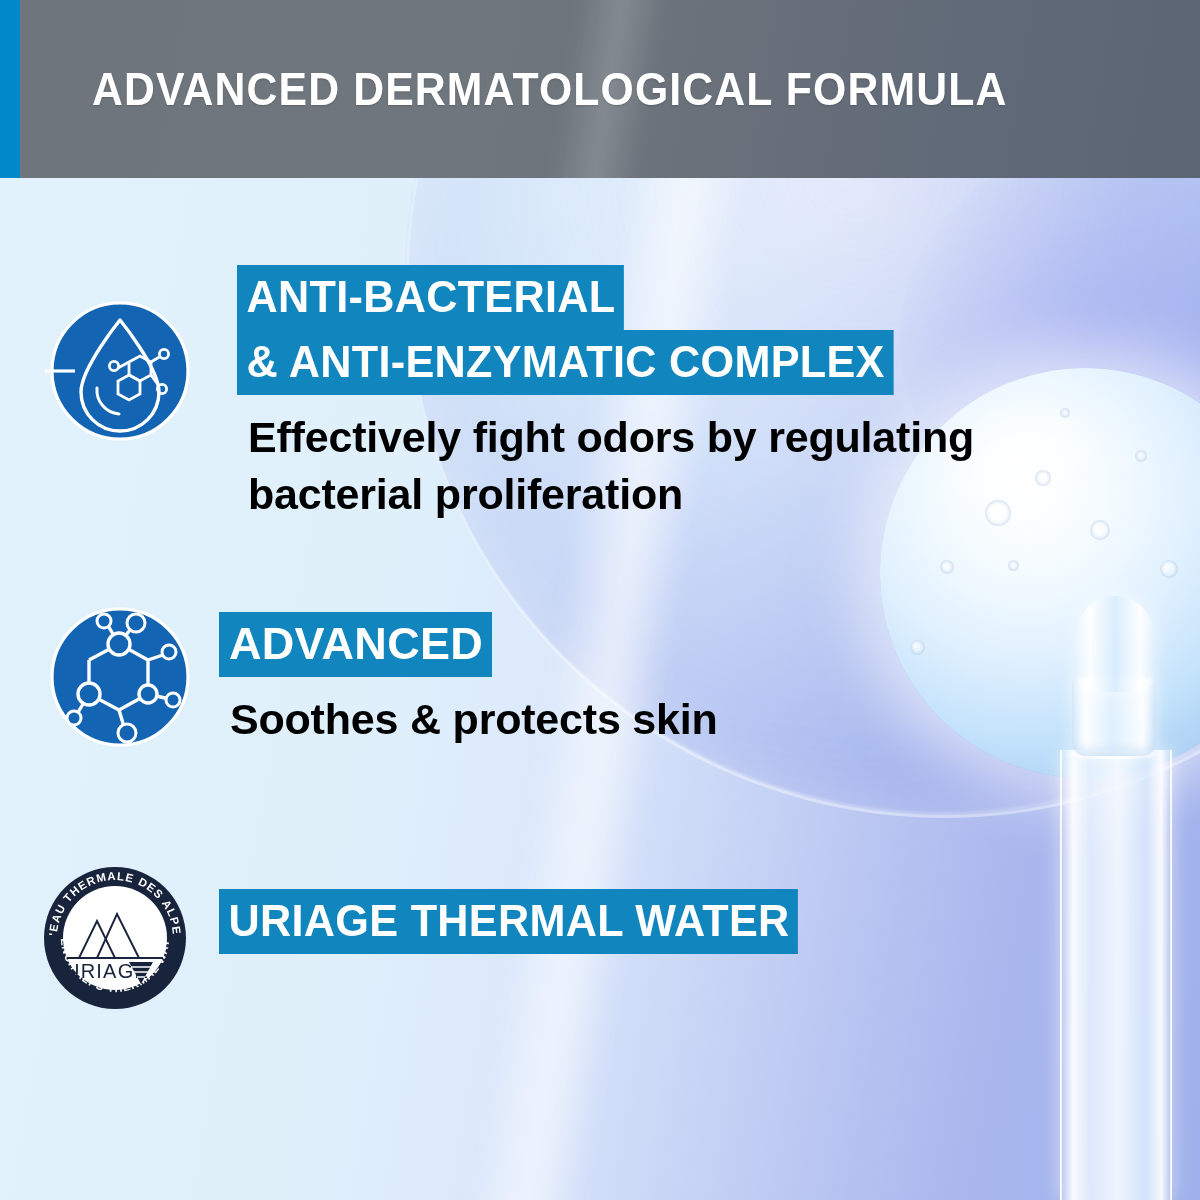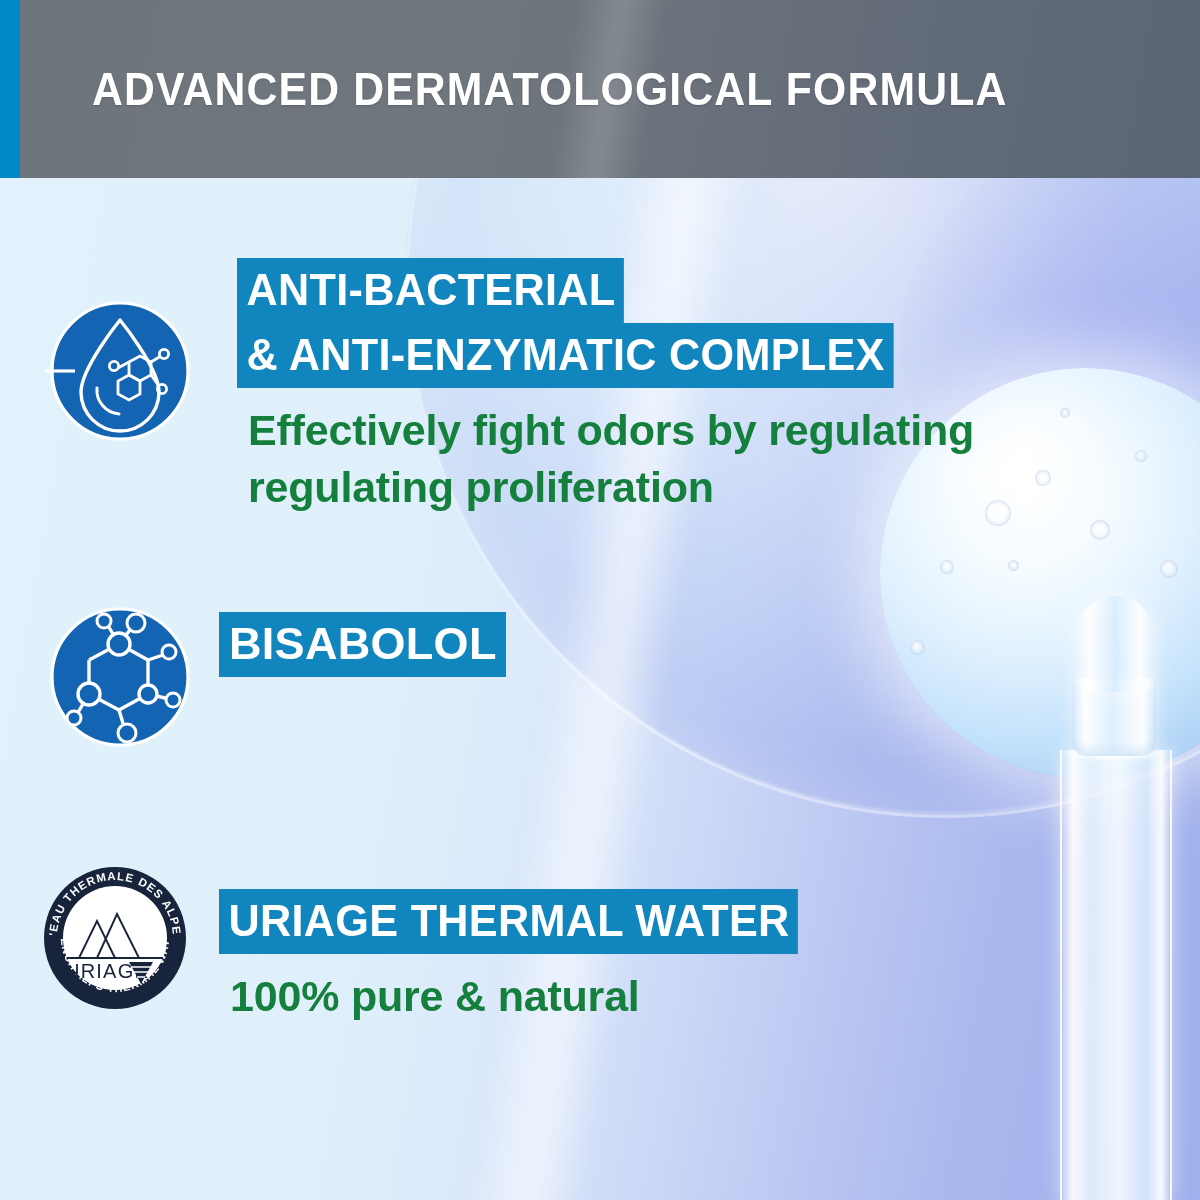--- a/index.html
+++ b/index.html
@@ -98,27 +98,27 @@
   .icon-wrap{flex:0 0 auto;}
   .txt{margin-left:0;}
   .hl-line{
     display:table;background:#1186be;color:#ffffff;
     font-size:45px;font-weight:bold;letter-spacing:.3px;line-height:1.0;
     padding:9px 9px 11px 10px;white-space:nowrap;
     font-family:"Liberation Sans",sans-serif;
   }
   .hl-line.cond{transform:scaleX(.96);transform-origin:left center;}
   .body-line{
-    color:#15803d;font-size:43px;font-weight:bold;line-height:1.32;
+    color:#000000;font-size:43px;font-weight:bold;line-height:1.32;
     white-space:nowrap;letter-spacing:-.2px;
     font-family:"Liberation Sans",sans-serif;
   }
   .body-wrap{margin-top:14px;margin-left:11px;}
 
-  #f1{left:237px;top:258px;}
+  #f1{left:237px;top:265px;}
   #f2{left:219px;top:612px;}
   #f3{left:219px;top:852px;margin-top:37px;}
   #i1{position:absolute;left:45px;top:296px;}
   #i2{position:absolute;left:45px;top:602px;}
   #i3{position:absolute;left:35px;top:858px;}
 </style>
 </head>
 <body>
 
 <div id="stage">
@@ -175,21 +175,21 @@
       </g>
     </svg>
   </div>
 
   <div id="f1" class="feature">
     <div class="txt">
       <div class="hl-line cond">ANTI-BACTERIAL</div>
       <div class="hl-line cond">&amp; ANTI-ENZYMATIC COMPLEX</div>
       <div class="body-wrap">
         <div class="body-line">Effectively fight odors by regulating</div>
-        <div class="body-line">regulating proliferation</div>
+        <div class="body-line">bacterial proliferation</div>
       </div>
     </div>
   </div>
 
   <div id="i2" class="icon-wrap">
     <svg width="150" height="150" viewBox="0 0 150 150">
       <circle cx="75" cy="75" r="68" fill="#1464b4"></circle>
       <circle cx="75" cy="75" r="68" fill="none" stroke="#ffffff" stroke-width="3.2"></circle>
       <g stroke="#ffffff" stroke-width="3.4" fill="none">
         <line x1="44" y1="58" x2="44" y2="92"></line>
@@ -216,21 +216,24 @@
         <circle cx="124" cy="50" r="7"></circle>
         <circle cx="128" cy="98" r="7"></circle>
         <circle cx="82" cy="131" r="9"></circle>
         <circle cx="29" cy="116" r="7"></circle>
       </g>
     </svg>
   </div>
 
   <div id="f2" class="feature">
     <div class="txt">
-      <div class="hl-line">BISABOLOL</div>
+      <div class="hl-line">ADVANCED</div>
+      <div class="body-wrap">
+        <div class="body-line">Soothes &amp; protects skin</div>
+      </div>
     </div>
   </div>
 
   <div id="i3" class="icon-wrap">
     <svg width="160" height="160" viewBox="0 0 160 160">
       <defs>
         <path id="arcTop" d="M 22 80 A 58 58 0 0 1 138 80"></path>
         <path id="arcBot" d="M 26 80 A 54 54 0 0 0 134 80"></path>
       </defs>
       <circle cx="80" cy="80" r="71" fill="#18233c"></circle>
@@ -257,18 +260,17 @@
         <line x1="99" y1="114" x2="113" y2="114"></line>
         <line x1="102" y1="119" x2="110" y2="119"></line>
       </g>
     </svg>
   </div>
 
   <div id="f3" class="feature">
     <div class="txt">
       <div class="hl-line cond">URIAGE THERMAL WATER</div>
       <div class="body-wrap">
-        <div class="body-line">100% pure &amp; natural</div>
       </div>
     </div>
   </div>
 
 </div>
 
 </body></html>

